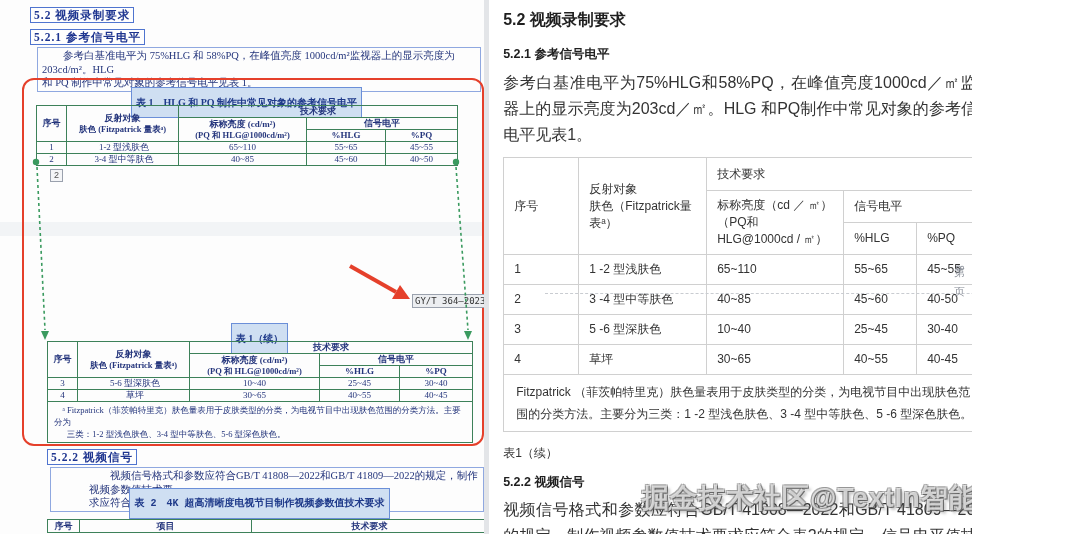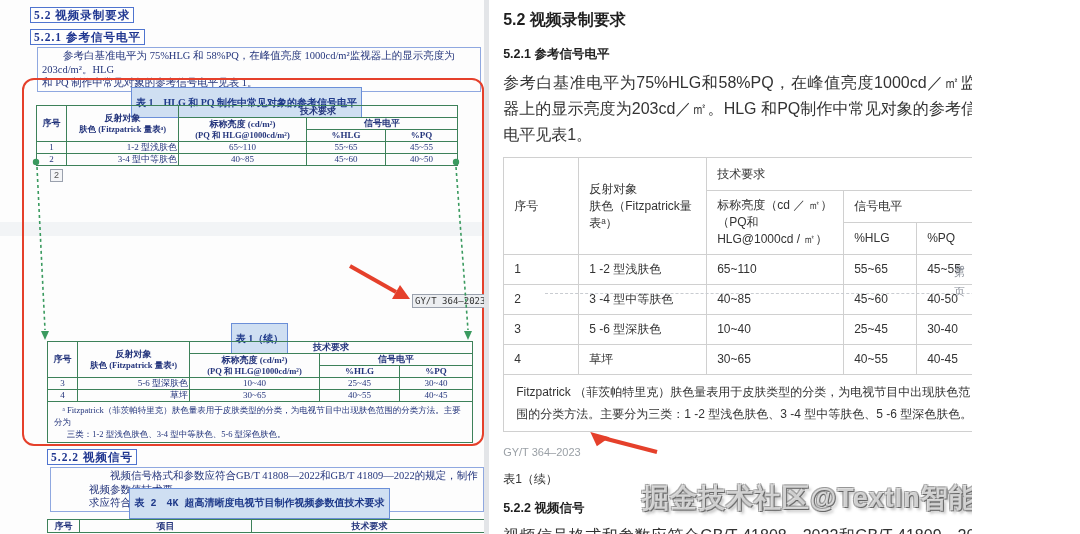--- a/index.html
+++ b/index.html
@@ -21,21 +21,21 @@
   .red-box { position:absolute; left:22px; top:78px; width:462px; height:368px; border:2.5px solid #e5402b;
              border-radius:12px; z-index:3; pointer-events:none; }
   .t-title-row { position:absolute; text-align:center; z-index:2; }
   .t-title-hl { display:inline-block; background:#cfdff2; border:1px solid #6b8fd8; padding:8px 4px;
                 font-weight:bold; font-size:10px; color:#1f3a8a; line-height:13px; }
   table.scan { border-collapse:collapse; table-layout:fixed; position:absolute; z-index:2;
                font-size:9px; color:#24357c; text-align:center; background:transparent; }
   table.scan th, table.scan td { border:1px solid #3d8159; line-height:11px; padding:0 1px; font-weight:normal; overflow:hidden; }
   table.scan th { font-weight:bold; }
   table.scan .sm { font-size:8.5px; }
-  table.scan td.obj { text-align:right; padding-left:4px; }
+  table.scan td.obj { text-align:center; padding-left:4px; }
   table.scan td.fn { text-align:left; font-size:8.5px; line-height:12px; padding:2px 6px; }
   .marker-2 { position:absolute; left:50px; top:169px; border:1px solid #9aa1ad; background:#f4f5f7;
               color:#555; font-size:9px; line-height:11px; padding:0 3px; z-index:4;
               font-family:"Liberation Sans",sans-serif; }
   .gyt-box { position:absolute; left:412px; top:294px; border:1px solid #9aa1ad; background:#eceef1;
              color:#333; font-size:9px; line-height:12px; padding:0 2px; z-index:4; white-space:nowrap;
              font-family:"DejaVu Sans Mono",monospace; }
   svg.overlay { position:absolute; left:0; top:0; z-index:4; pointer-events:none; }
 
   
@@ -299,27 +299,20 @@
         <td>30~65</td>
         <td>40~55</td>
         <td>40-45</td>
       </tr>
       <tr>
         <td class="fn" colspan="5">Fitzpatrick （菲茨帕特里克）肤色量表用于皮肤类型的分类，为电视节目中出现肤色范围的分类方法。主要分为三类：1 -2 型浅色肤色、3 -4 型中等肤色、5 -6 型深色肤色。</td>
       </tr>
     </tbody>
       </table>
 
-    <div style="margin-top:0;">
-      <span class="pr-gray">GY/T 364–2023</span>
-      <svg width="80" height="26" viewBox="0 0 80 26" style="vertical-align:middle; margin-left:2px;">
-        <line x1="70" y1="20" x2="16" y2="6" stroke="#e5402b" stroke-width="4"></line>
-        <polygon points="2,2 22,2 12,14" fill="#e5402b" transform="rotate(15 10 6)"></polygon>
-      </svg>
-    </div>
 
     <div class="pr-cont">表1（续）</div>
     <div class="pr-h2" style="margin-top:12px;">5.2.2 视频信号</div>
     <div class="pr-p" style="width:490px; margin-top:6px;">视频信号格式和参数应符合GB/T 41808—2022和GB/T 41809—2022的规定，制作视频参数值技术要求应符合表2的规定，信号电平值技术要求应符合表3的规定。</div>
   </div>
 
   <div class="dotted-break"></div>
   <div class="page-badge">第 8 页</div>
 
   <div class="wm-main">掘金技术社区@TextIn智能文档云平台</div>

